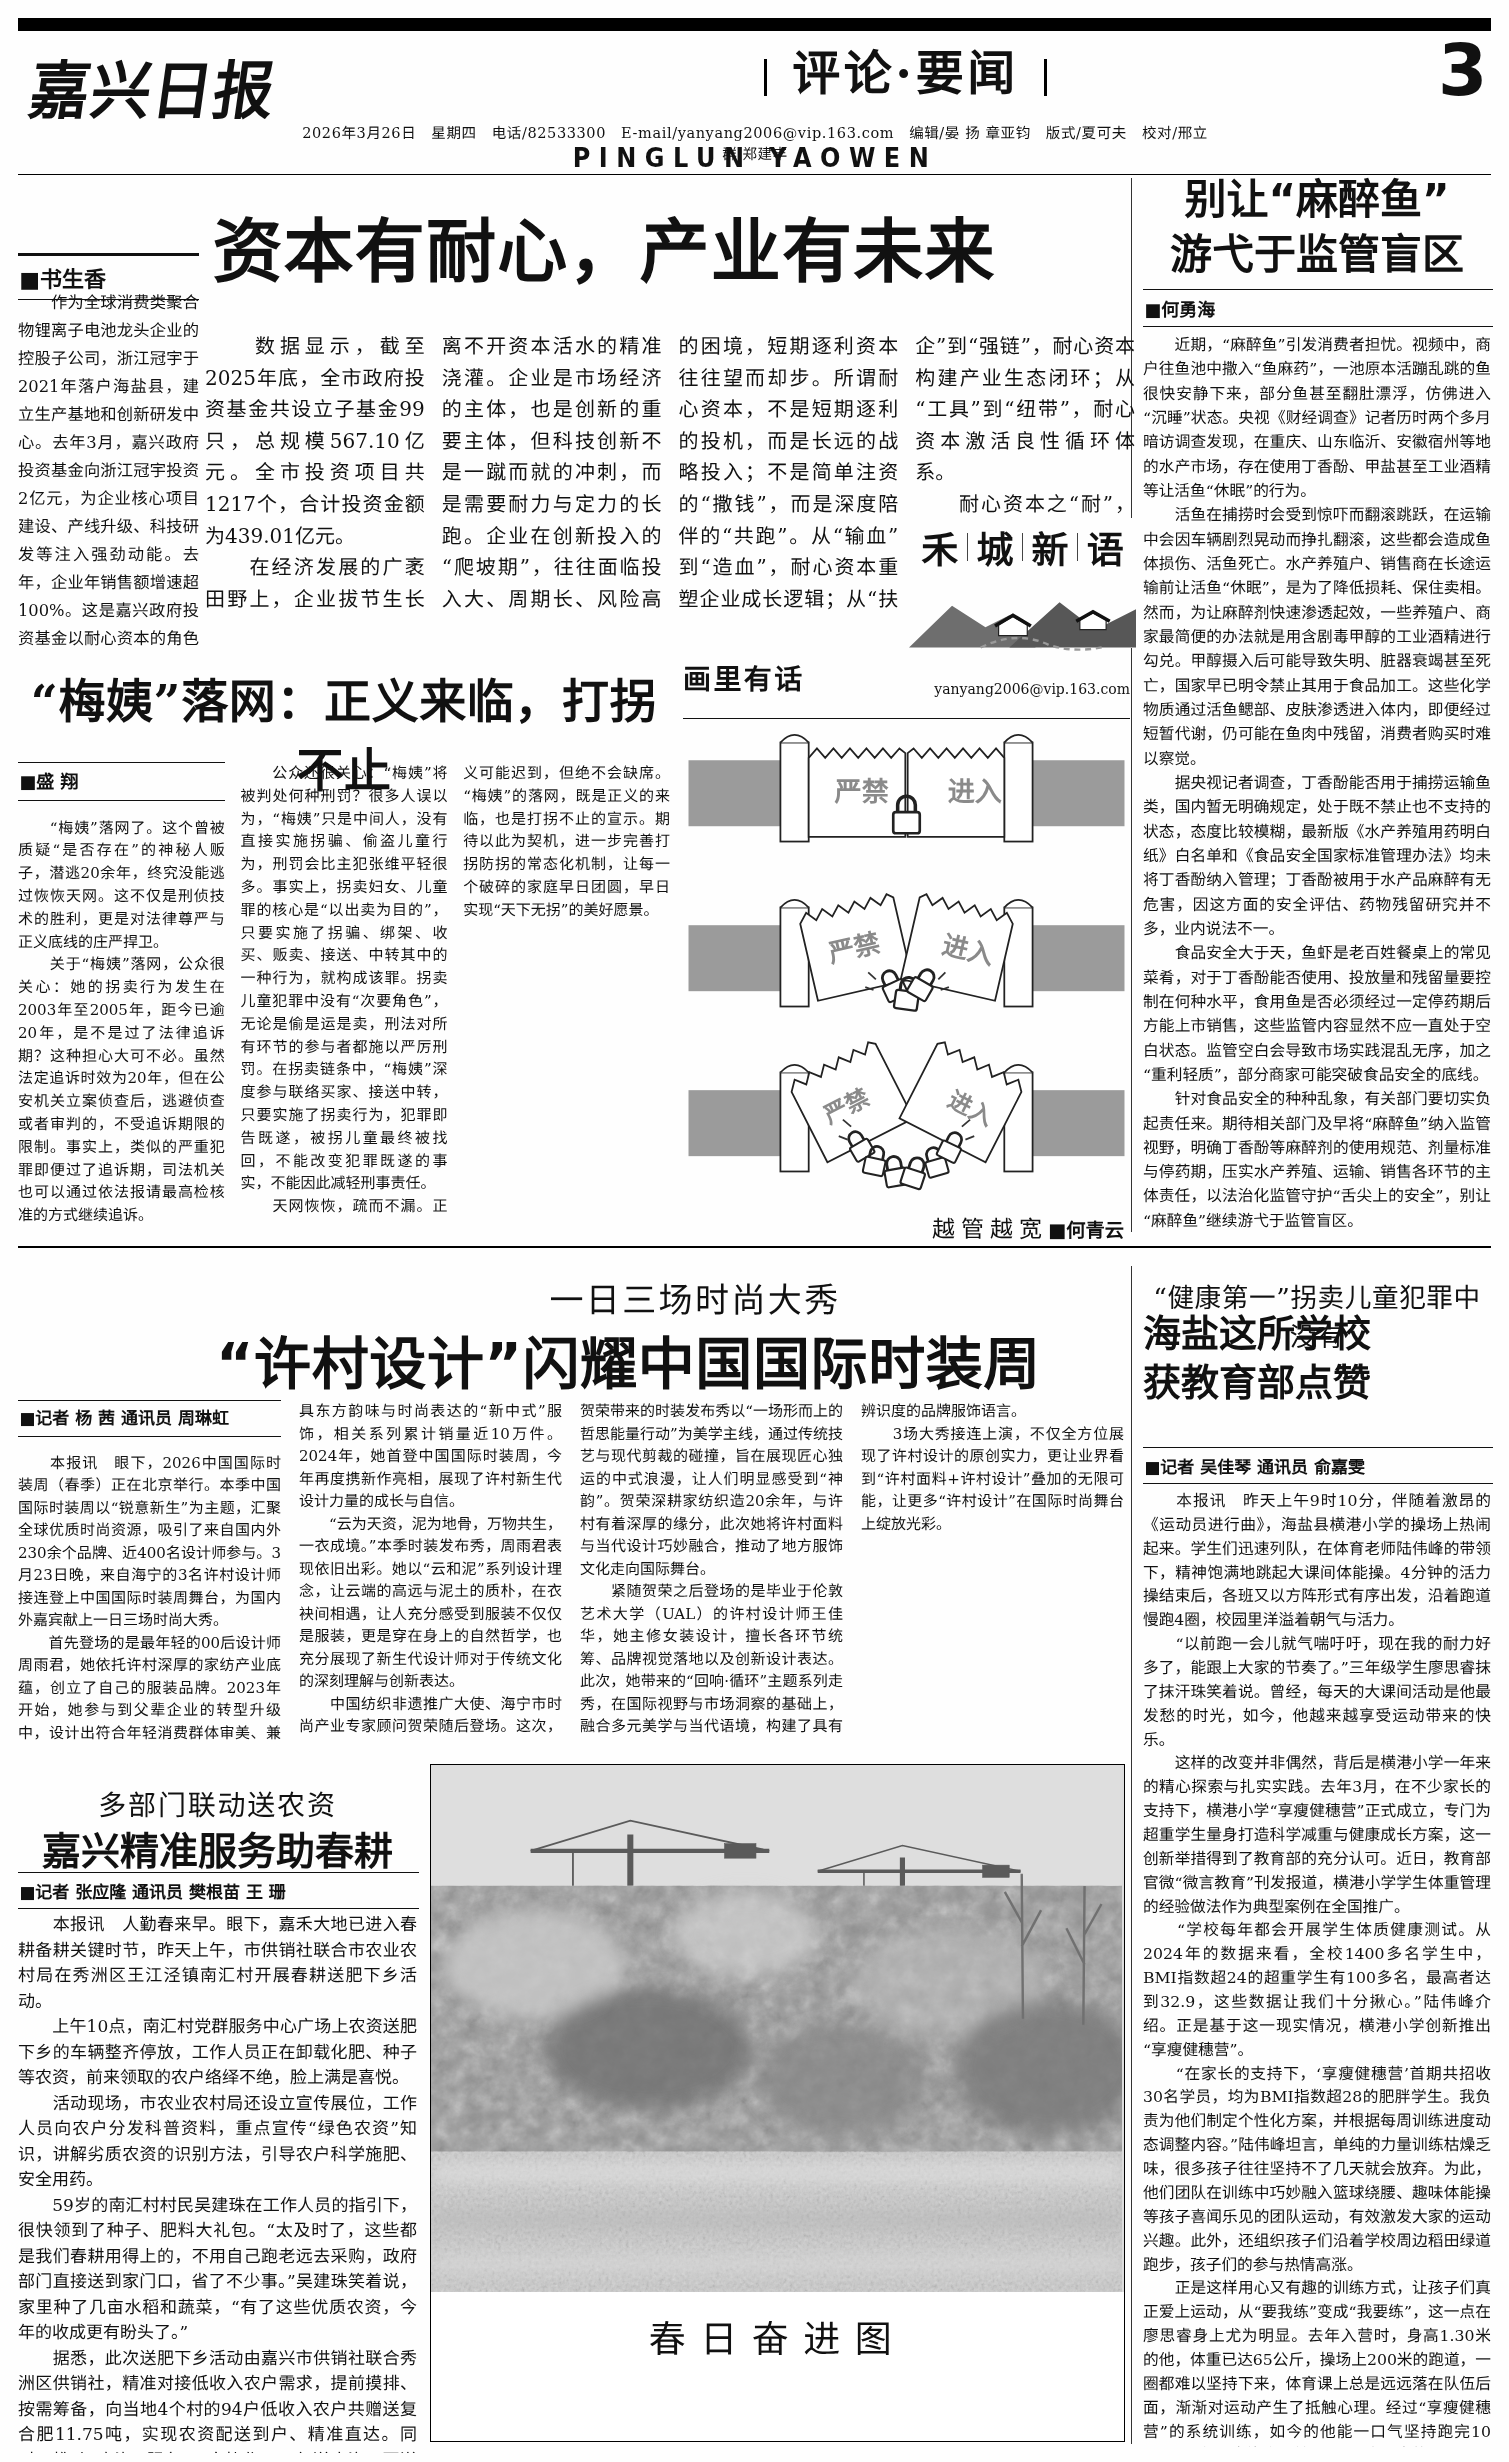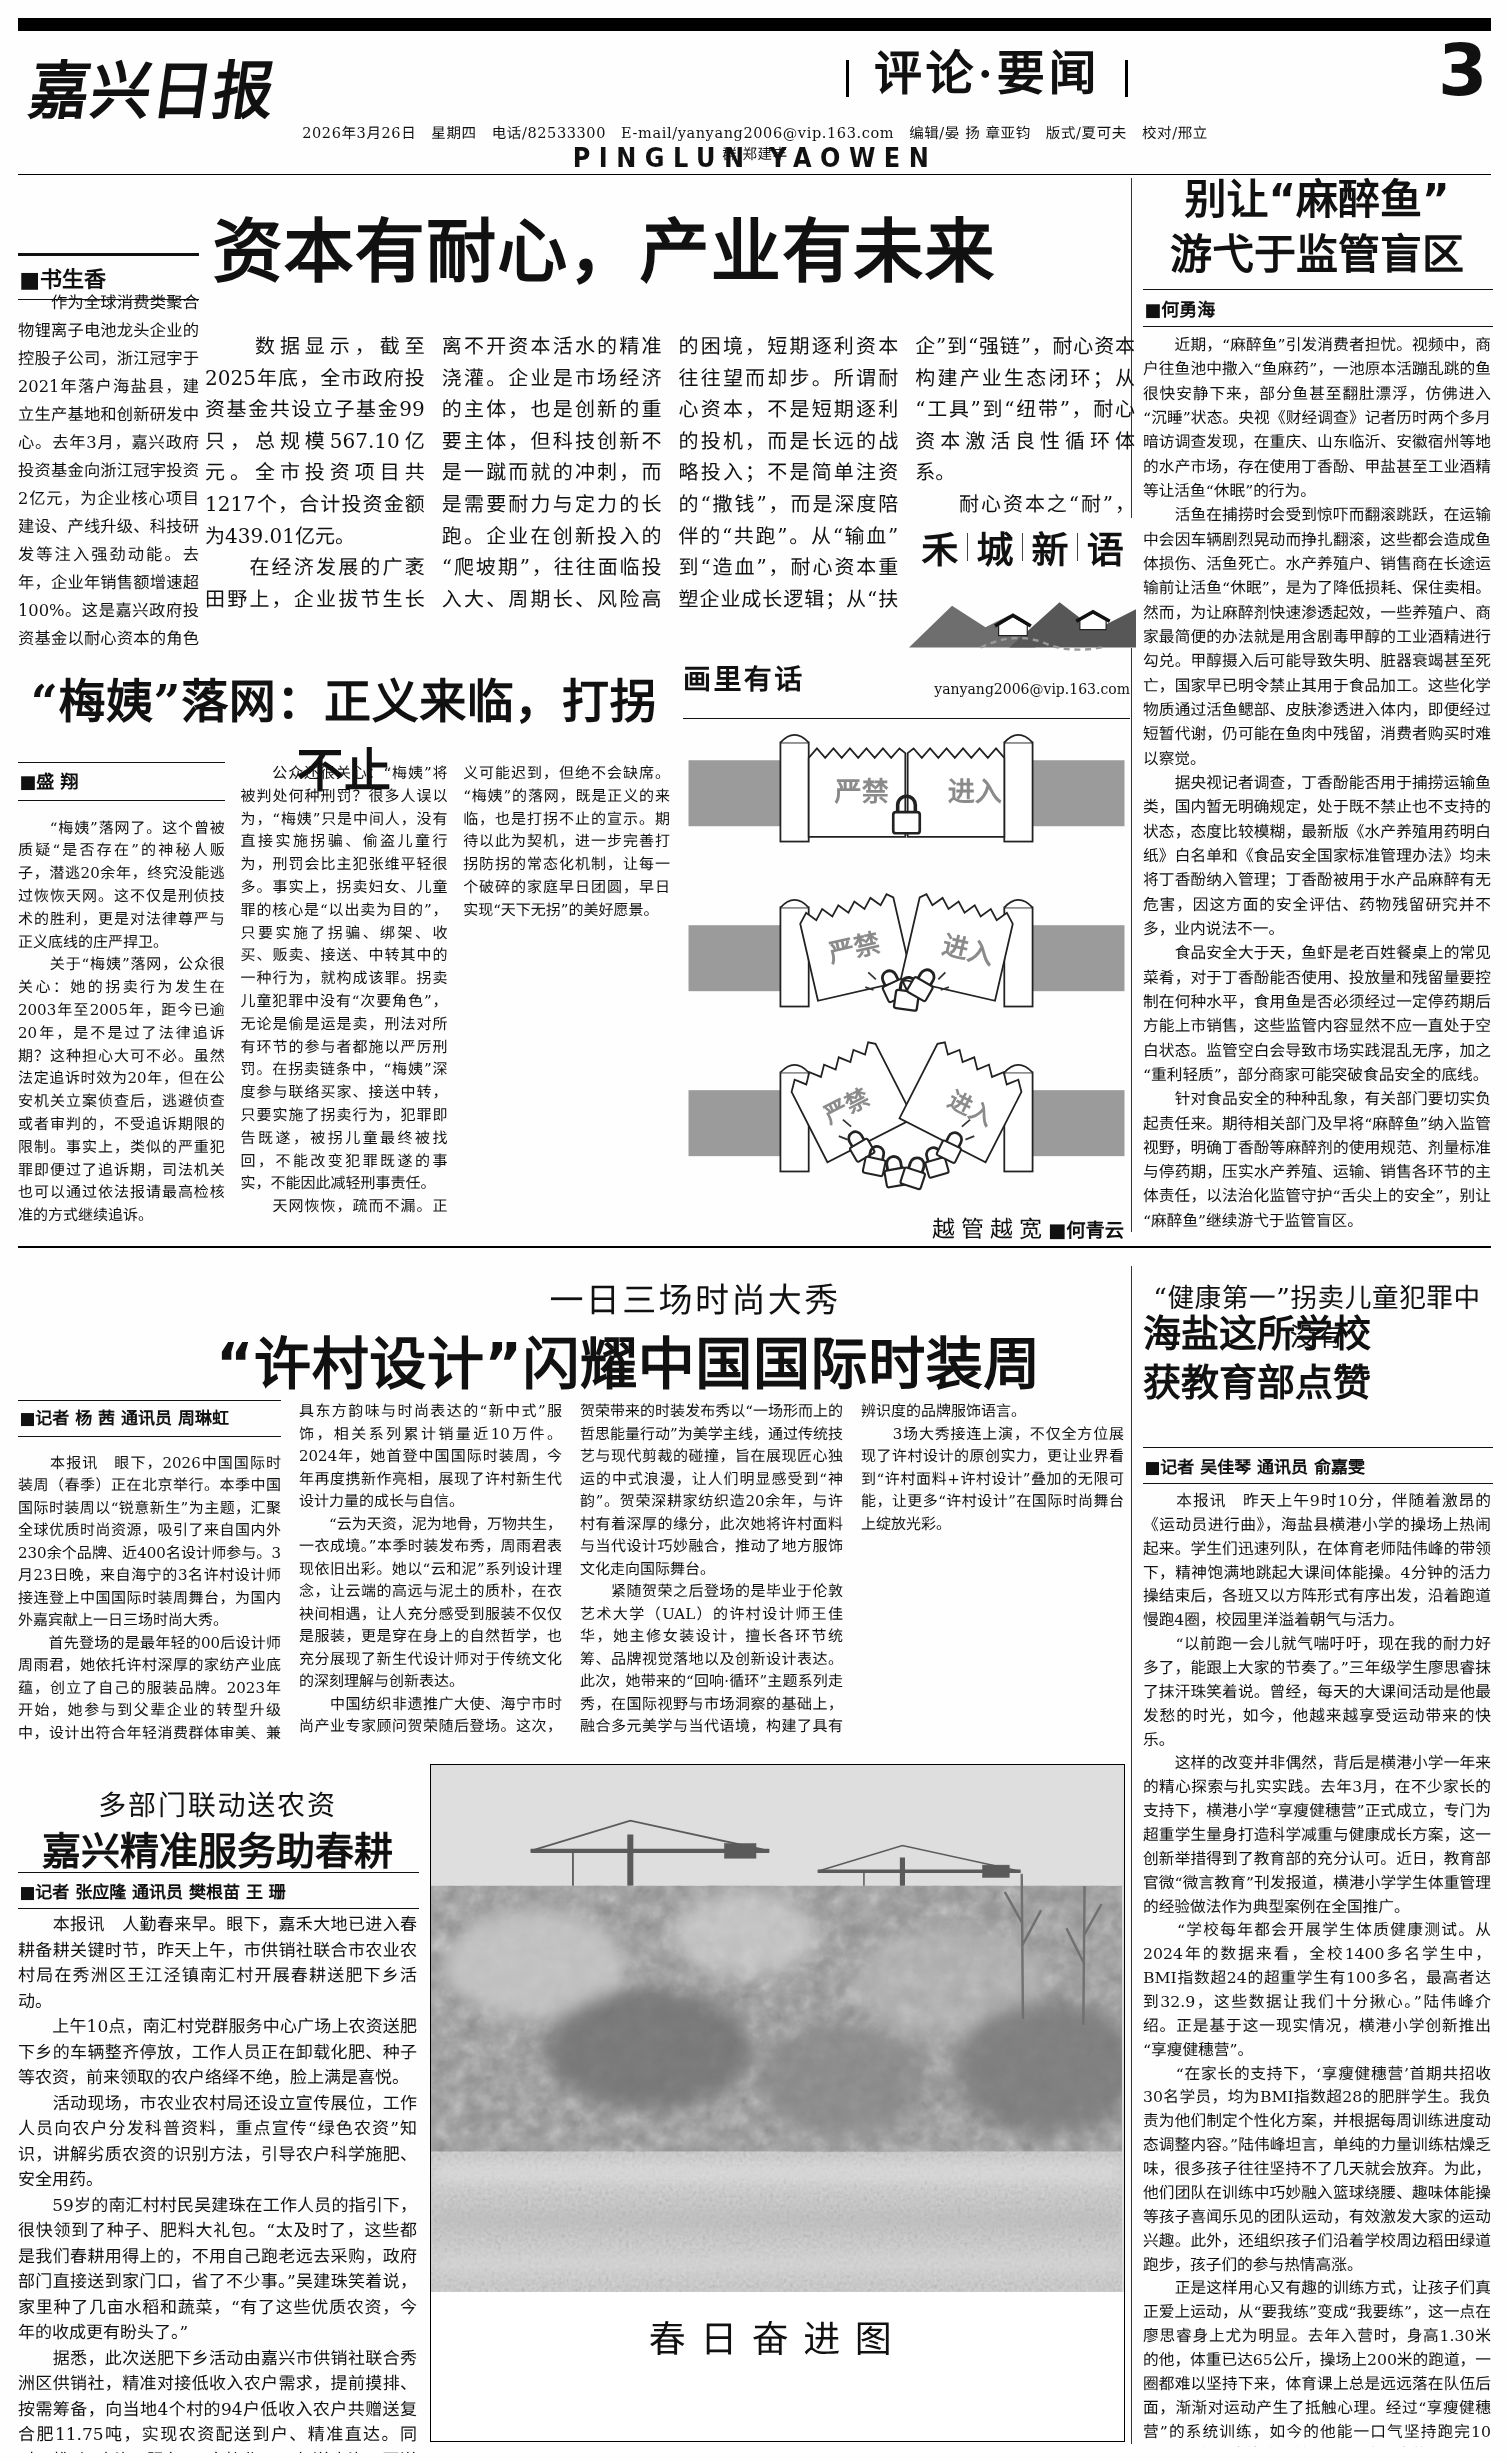--- a/index.html
+++ b/index.html
@@ -6,21 +6,21 @@
   .page{position:relative;width:1509px;height:2462px;background:#fefefe;color:#111;
         font-family:"DejaVu Serif",serif;overflow:hidden;margin:0 auto;}
   .abs{position:absolute;}
   .ml{white-space:pre-line;}
   .jt{text-align:justify;}
   
   .top-bar{left:18px;top:18px;width:1473px;height:13.3px;background:#000;}
   .masthead{left:31px;top:42px;width:254px;font-weight:bold;font-size:60px;
             transform:skewX(-8deg) scaleY(1.05);letter-spacing:1.2px;}
   .section-title{left:658px;top:34px;width:495px;font-size:48px;font-weight:bold;
-                 letter-spacing:3.6px;text-align:right;font-family:Liberation Serif, serif;}
+                 letter-spacing:3.6px;text-align:center;}
   .tbar{display:inline-block;width:3px;height:37px;background:#000;margin:0 25px;vertical-align:middle;}
   .page-number{left:1438px;top:29px;font-size:71px;font-weight:bold;font-family:"DejaVu Sans",sans-serif;}
   .date-line{left:302px;top:121px;width:906px;font-size:14.5px;text-align:center;letter-spacing:0.6px;}
   .pinyin{left:483px;top:144px;width:544px;text-align:center;font-family:"DejaVu Sans",sans-serif;
           font-weight:800;font-size:24px;letter-spacing:8.5px;transform:scaleY(1.12);}
   .header-rule{left:18px;top:174px;width:1473px;height:1.2px;background:#000;}
   
   .vrule{position:absolute;width:1.2px;background:#333;}
   .mid-rule{left:18px;top:1246px;width:1473px;height:1.8px;background:#000;}
   

